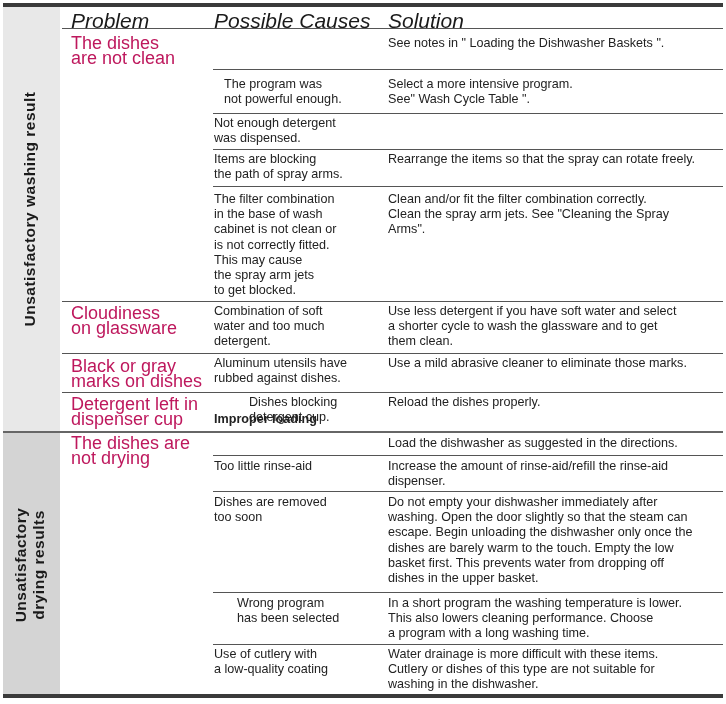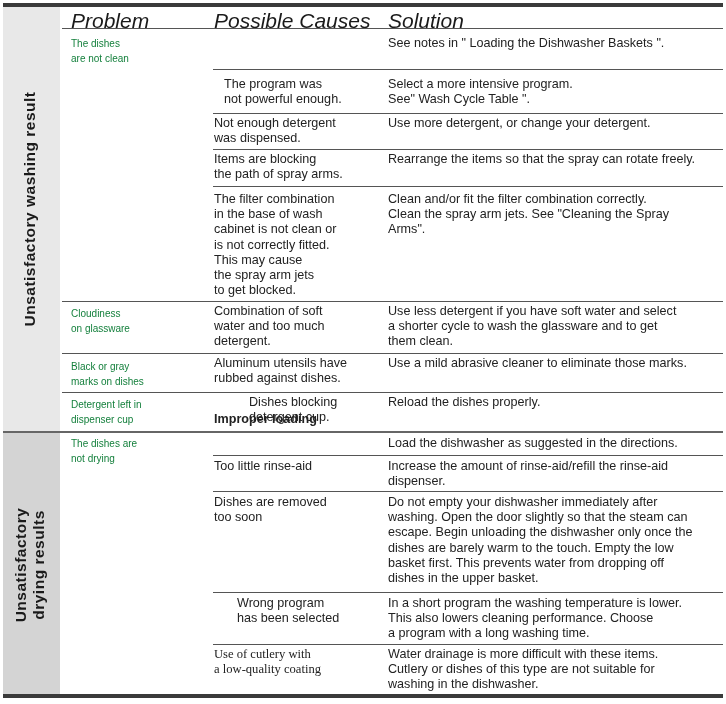--- a/index.html
+++ b/index.html
@@ -10,21 +10,21 @@
   .botbar { position: absolute; left: 3px; top: 694px; width: 720px; height: 4px; background: #3a3a3a; }
   .hline { position: absolute; height: 1px; background: #555; }
   .hline.thick { height: 2px; background: #666; }
   .sidebar { position: absolute; left: 3px; width: 57px; background: #e8e8e8; }
   .sidebar.dry { background: #d4d4d4; }
   .vlabel { position: absolute; font-weight: bold; font-size: 15.5px; color: #1a1a1a;
             white-space: nowrap; transform: rotate(-90deg); transform-origin: center center;
             text-align: center; line-height: 18px; letter-spacing: 0.5px; }
   .hdr { position: absolute; top: 9px; font-style: italic; font-size: 21px; color: #1a1a1a; }
   .cell { position: absolute; font-size: 12.6px; line-height: 15.2px; color: #222; white-space: pre-line; }
-  .problem { font-size: 10px; color: #15803d; }
+  .problem { font-size: 18px; color: #be185d; }
 </style>
 </head>
 <body>
 
 <div class="page">
   <div class="topbar"></div>
 
   <div class="sidebar" style="top:7px;height:424px;"></div>
   <div class="sidebar dry" style="top:433px;height:261px;"></div>
 
@@ -52,21 +52,20 @@
   <div class="hline" style="left:213px;top:69px;width:510px;"></div>
 
   <div class="cell" style="left:224px;top:77px;">The program was
 not powerful enough.</div>
   <div class="cell" style="left:388px;top:77px;">Select a more intensive program.
 See" Wash Cycle Table ".</div>
   <div class="hline" style="left:213px;top:113px;width:510px;"></div>
 
   <div class="cell" style="left:214px;top:116px;">Not enough detergent
 was dispensed.</div>
-  <div class="cell" style="left:388px;top:116px;">Use more detergent, or change your detergent.</div>
   <div class="hline" style="left:213px;top:149px;width:510px;"></div>
 
   <div class="cell" style="left:214px;top:152px;">Items are blocking
 the path of spray arms.</div>
   <div class="cell" style="left:388px;top:152px;">Rearrange the items so that the spray can rotate freely.</div>
   <div class="hline" style="left:213px;top:186px;width:510px;"></div>
 
   <div class="cell" style="left:214px;top:192px;">The filter combination
 in the base of wash
 cabinet is not clean or
@@ -119,20 +118,20 @@
 dishes in the upper basket.</div>
   <div class="hline" style="left:213px;top:592px;width:510px;"></div>
 
   <div class="cell" style="left:214px;top:596px;margin-left:23px;">Wrong program
 has been selected</div>
   <div class="cell" style="left:388px;top:596px;">In a short program the washing temperature is lower.
 This also lowers cleaning performance. Choose
 a program with a long washing time.</div>
   <div class="hline" style="left:213px;top:644px;width:510px;"></div>
 
-  <div class="cell" style="left:214px;top:647px;font-family:Liberation Serif, serif;">Use of cutlery with
+  <div class="cell" style="left:214px;top:647px;">Use of cutlery with
 a low-quality coating</div>
   <div class="cell" style="left:388px;top:647px;">Water drainage is more difficult with these items.
 Cutlery or dishes of this type are not suitable for
 washing in the dishwasher.</div>
 
   <div class="botbar"></div>
 </div>
 
 </body></html>

